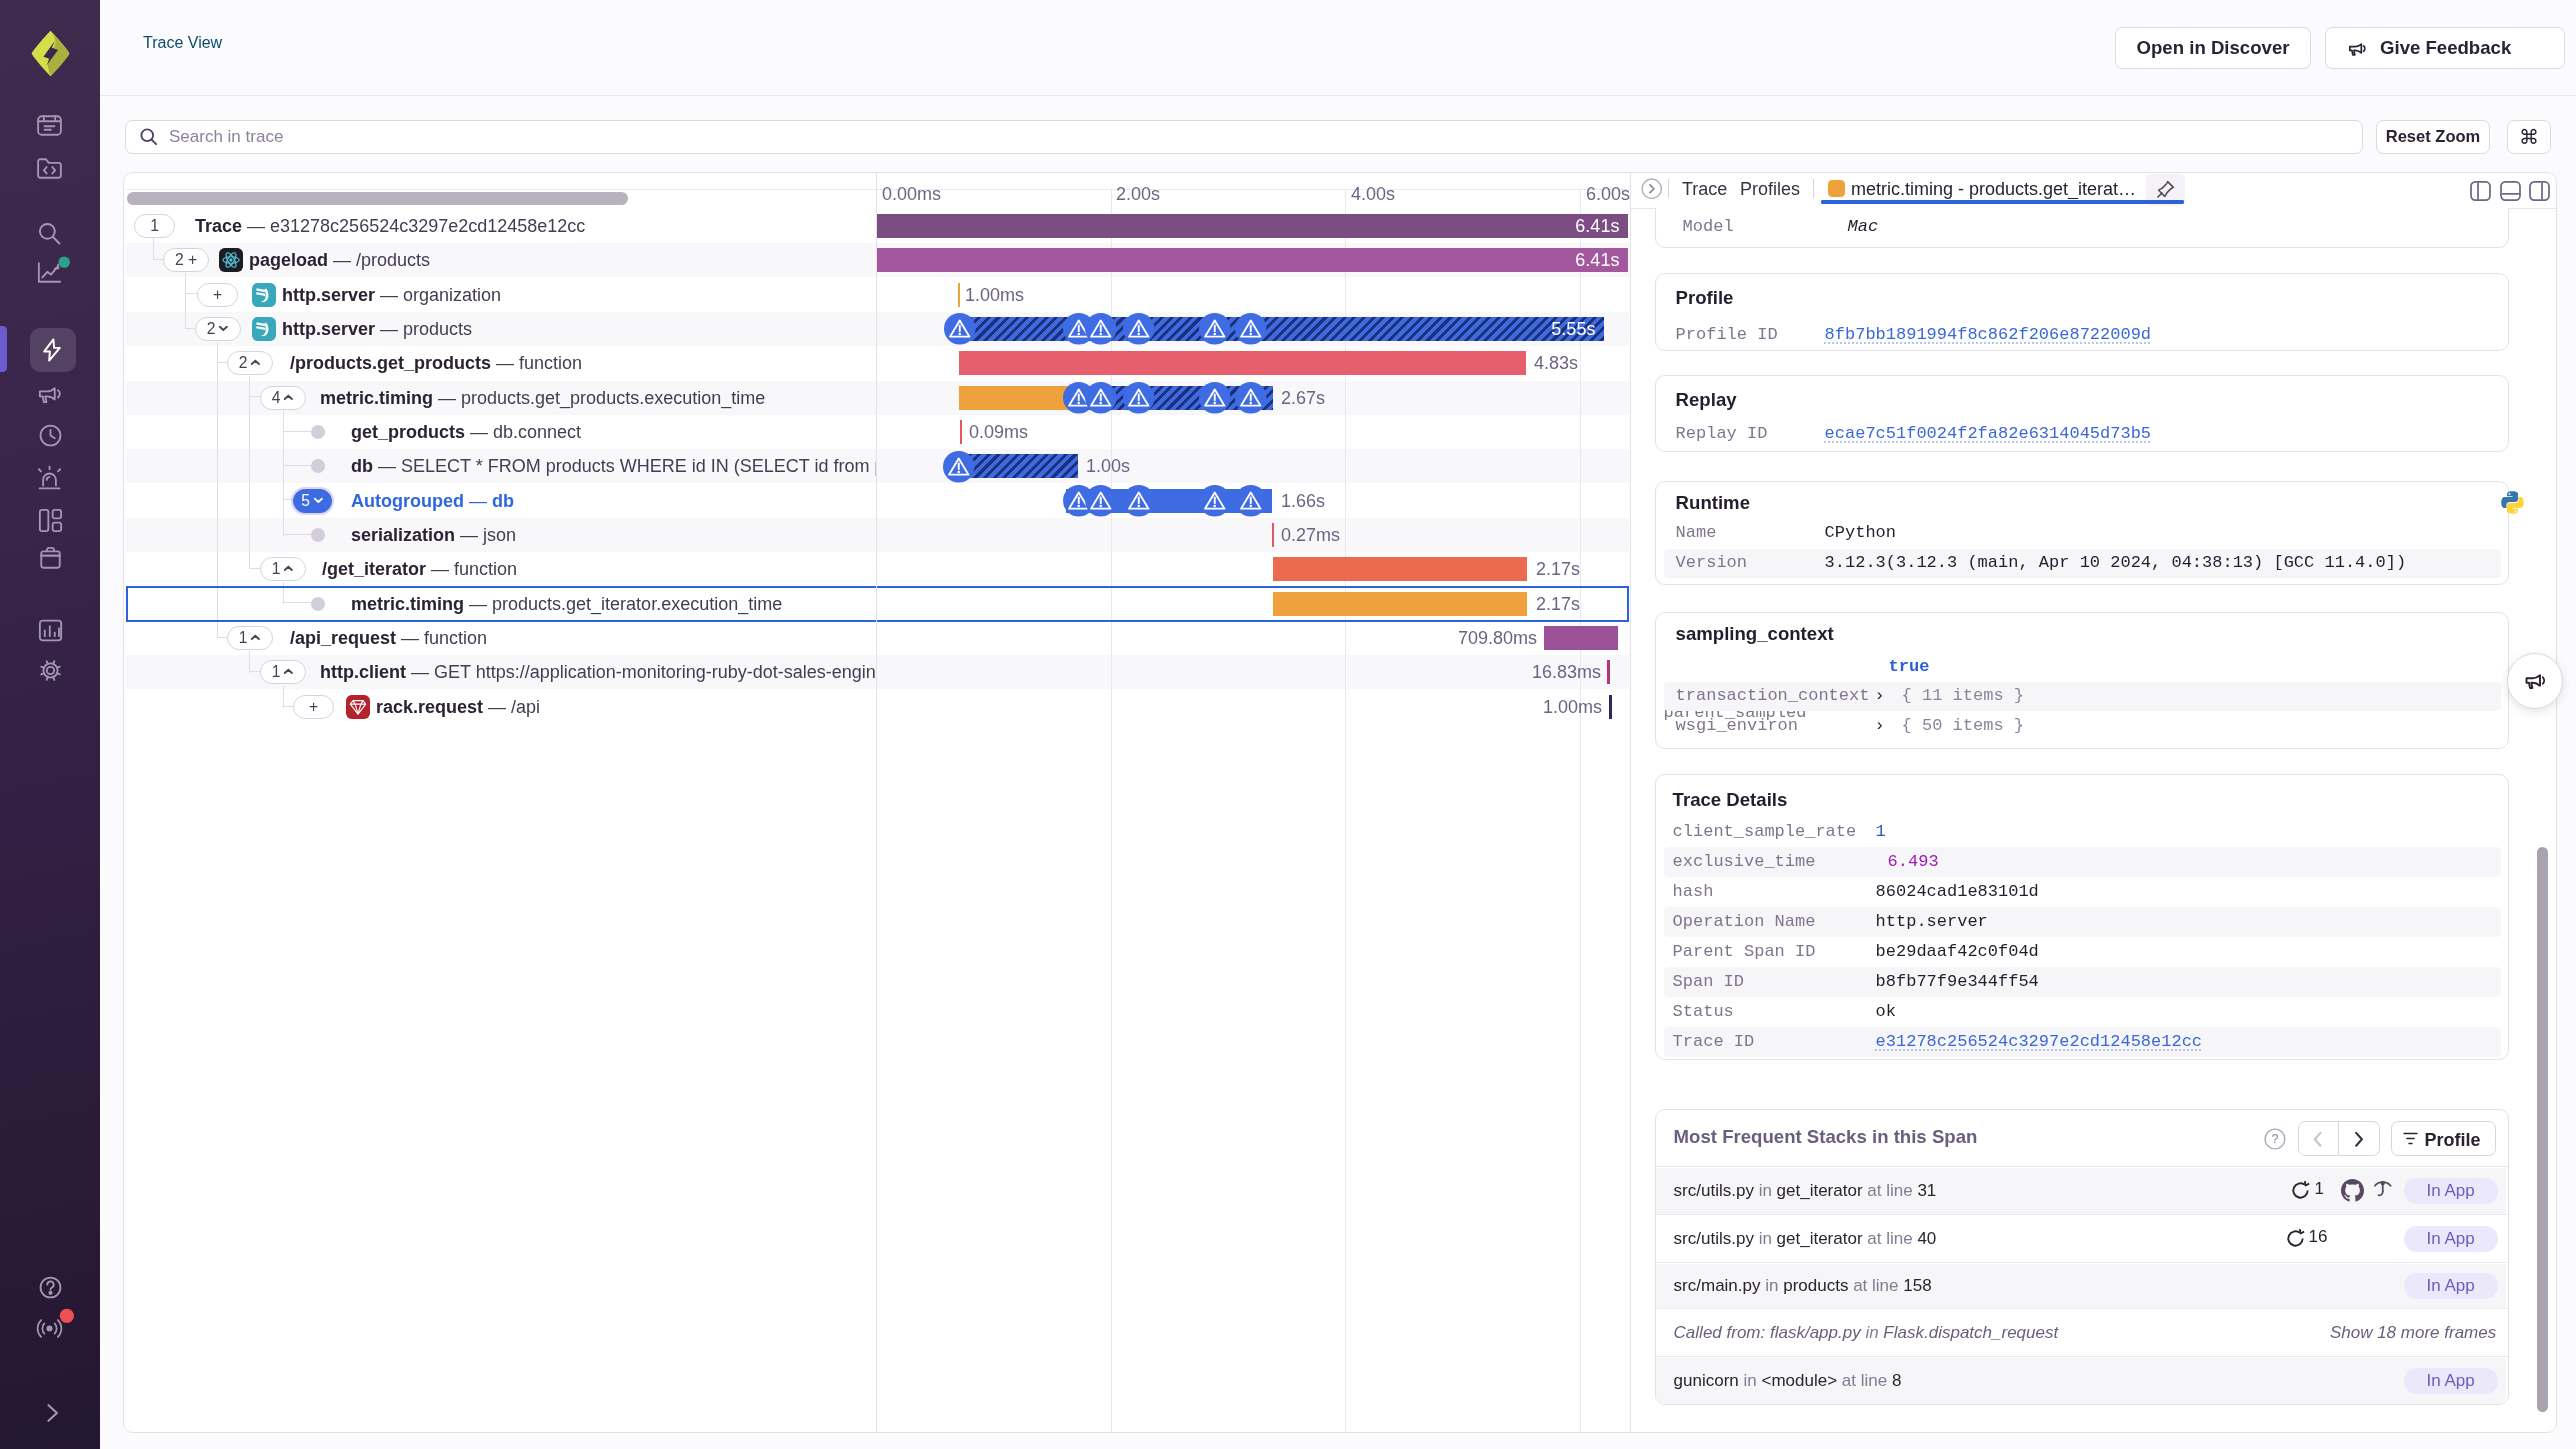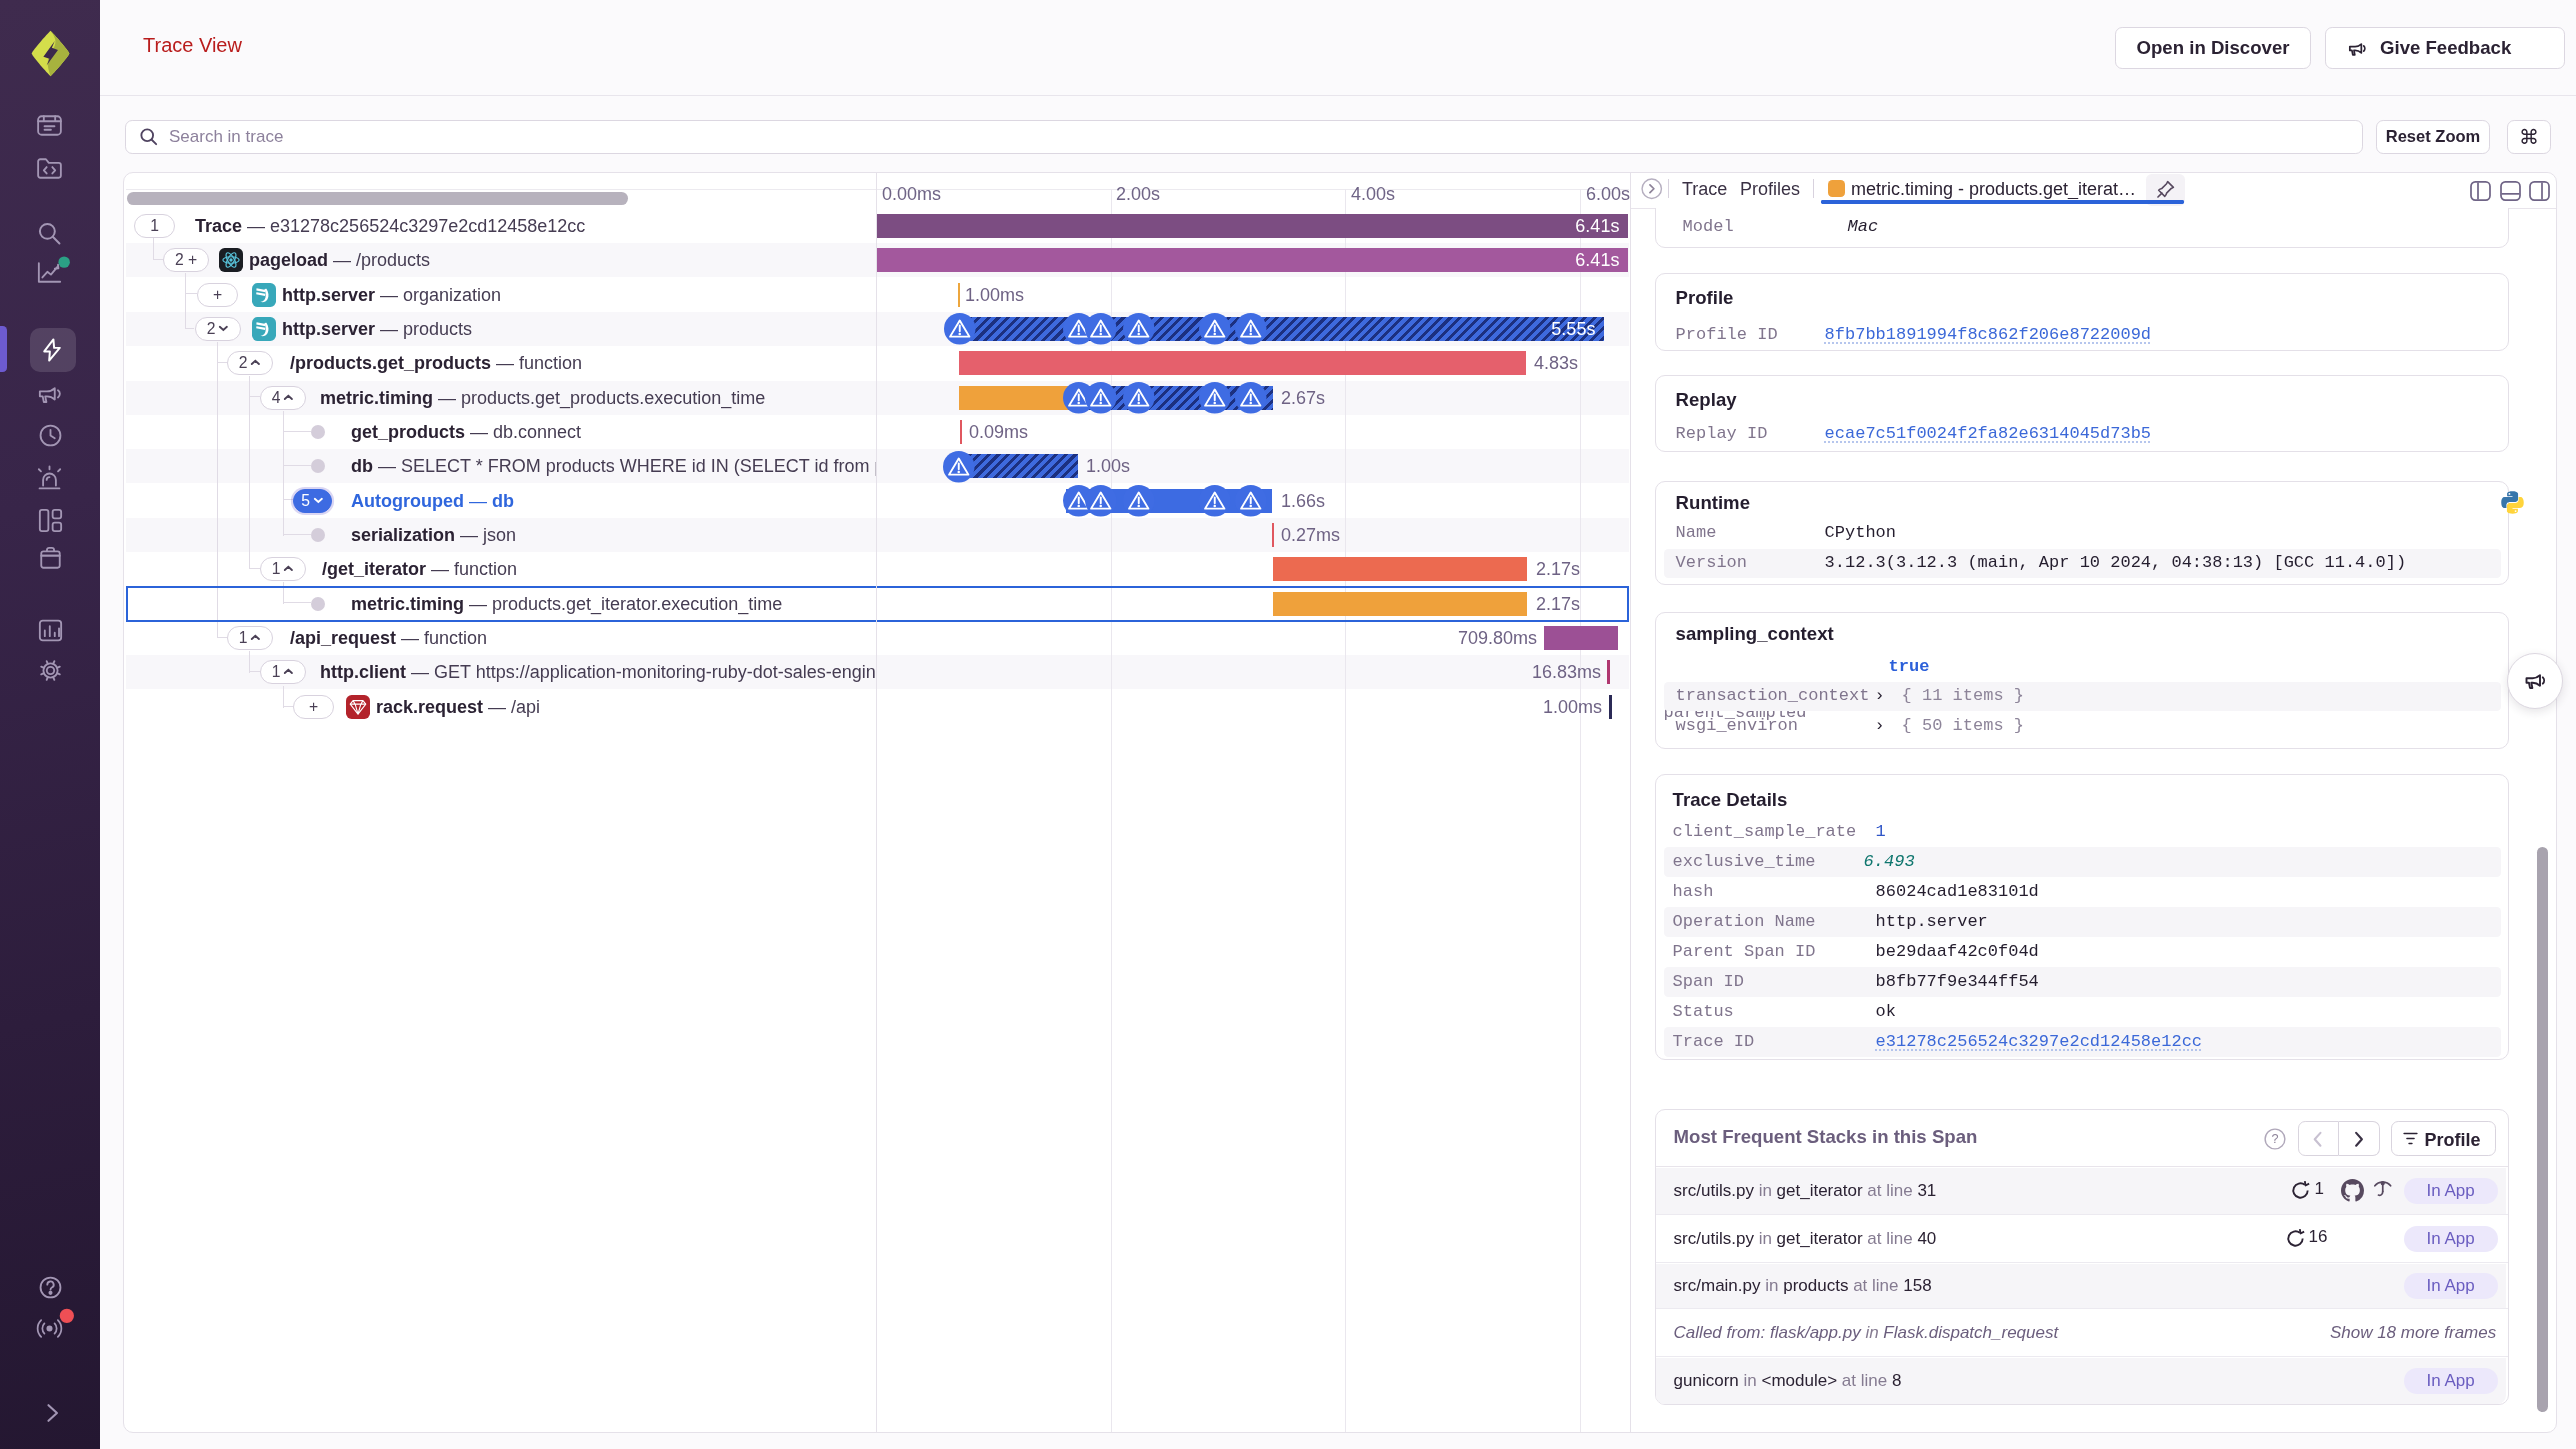--- a/index.html
+++ b/index.html
@@ -134,21 +134,21 @@
       <path d="M13 27 a10 10 0 0 1 0-14 M27 13 a10 10 0 0 1 0 14 M8.5 31.5 a16 16 0 0 1 0-23 M31.5 8.5 a16 16 0 0 1 0 23"></path>
     </g>
   </svg>
 <svg class="abs" style="left:59px;top:1308px;" width="15.7" height="15.7" viewBox="0 0 22 22">
     <circle cx="11" cy="11" r="10" fill="#ef4f55"></circle>
   </svg>
 <svg class="abs" style="left:40px;top:1401px;" width="24" height="24" viewBox="0 0 34 34">
     <path d="M12 6 L24 17 L12 28" fill="none" stroke="#a396b4" stroke-width="3" stroke-linecap="round" stroke-linejoin="round"></path>
   </svg>
 
-<div class="abs" style="left:143px;top:34px;font-size:20px;color:#b91c1c;">Trace View</div>
+<div class="abs" style="left:143px;top:34px;font-size:16px;color:#0c4a6e;">Trace View</div>
 <div class="abs" style="left:100px;top:95px;width:2476px;height:0.7px;background:#e8e5ec;"></div>
 <div class="abs btn" id="btn-discover" style="left:2115px;top:26.5px;width:196px;height:42px;border:1.4px solid #dcd7e1;border-radius:7.2px;background:#fff;font-size:18.6px;font-weight:bold;text-align:center;line-height:39px;">Open in Discover</div>
 <div class="abs btn" id="btn-feedback" style="left:2325px;top:26.5px;width:240px;height:42px;border:1.4px solid #dcd7e1;border-radius:7.2px;background:#fff;font-size:18.6px;font-weight:bold;">
   <span style="position:absolute;left:54px;top:0;line-height:39px;">Give Feedback</span>
   <svg style="position:absolute;left:20px;top:9.3px;" width="23" height="23" viewBox="0 0 24 24">
       <g fill="none" stroke="#2b2233" stroke-width="1.8" stroke-linejoin="round" stroke-linecap="round">
         <path d="M4 10 v4 h2.2 l.9 4.6 h2.1 l-.9-4.6 h1.2 c2.6 0 4.6 .9 6.5 2.6 V7.4 C14.1 9.1 12.1 10 9.5 10 Z"></path>
         <path d="M18.5 9.2 a4 4 0 0 1 0 5.6"></path>
       </g>
     </svg>
@@ -513,21 +513,21 @@
 
   <div class="card" style="left:23.6px;top:566px;height:286px;">
     <div class="cardhead" style="left:17px;top:14.3px;">Trace Details</div>
     <div style="position:absolute;left:8.6px;top:72px;width:837px;height:30px;background:#f6f5f8;border-radius:4.3px;"></div>
     <div style="position:absolute;left:8.6px;top:132px;width:837px;height:30px;background:#f6f5f8;border-radius:4.3px;"></div>
     <div style="position:absolute;left:8.6px;top:192px;width:837px;height:30px;background:#f6f5f8;border-radius:4.3px;"></div>
     <div style="position:absolute;left:8.6px;top:252px;width:837px;height:30px;background:#f6f5f8;border-radius:4.3px;"></div>
     <div class="key" style="position:absolute;left:17px;top:42px;line-height:30px;">client_sample_rate</div>
     <div class="val" style="position:absolute;left:220px;top:42px;line-height:30px;color:#2f55c7;">1</div>
     <div class="key" style="position:absolute;left:17px;top:72px;line-height:30px;">exclusive_time</div>
-    <div class="val" style="position:absolute;left:208px;top:72px;line-height:30px;color:#0f766e;font-style:italic;">6.493</div>
+    <div class="val" style="position:absolute;left:232px;top:72px;line-height:30px;color:#a21caf;">6.493</div>
     <div class="key" style="position:absolute;left:17px;top:102px;line-height:30px;">hash</div>
     <div class="val" style="position:absolute;left:220px;top:102px;line-height:30px;">86024cad1e83101d</div>
     <div class="key" style="position:absolute;left:17px;top:132px;line-height:30px;">Operation Name</div>
     <div class="val" style="position:absolute;left:220px;top:132px;line-height:30px;">http.server</div>
     <div class="key" style="position:absolute;left:17px;top:162px;line-height:30px;">Parent Span ID</div>
     <div class="val" style="position:absolute;left:220px;top:162px;line-height:30px;">be29daaf42c0f04d</div>
     <div class="key" style="position:absolute;left:17px;top:192px;line-height:30px;">Span ID</div>
     <div class="val" style="position:absolute;left:220px;top:192px;line-height:30px;">b8fb77f9e344ff54</div>
     <div class="key" style="position:absolute;left:17px;top:222px;line-height:30px;">Status</div>
     <div class="val" style="position:absolute;left:220px;top:222px;line-height:30px;">ok</div>

